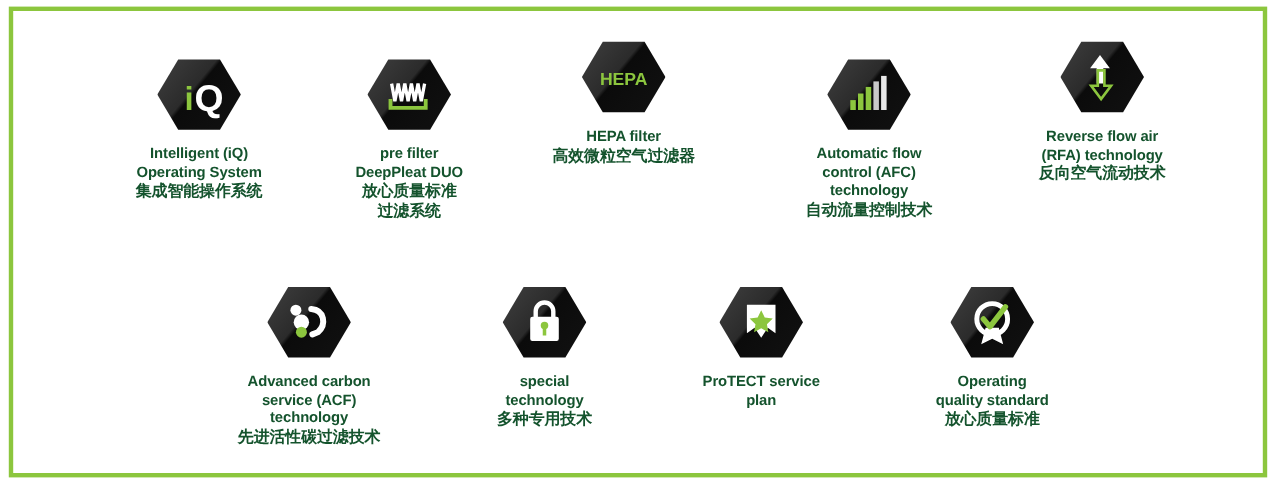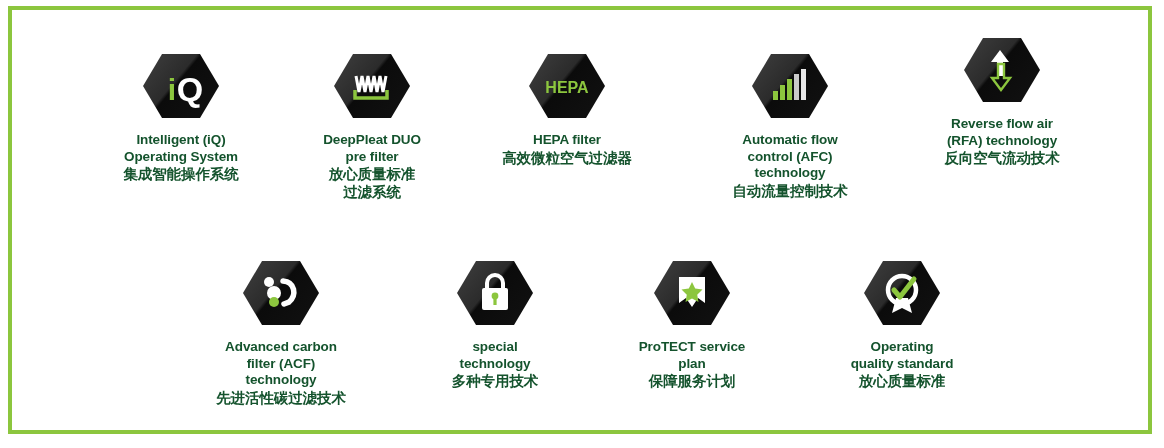--- a/index.html
+++ b/index.html
@@ -56,21 +56,21 @@
   .label .zh {
     display: block;
     font-weight: bold;
     font-size: 14.5px;
     line-height: 18px;
   }
 
   
   #f1 { left: 64px;  top: 38px; }
   #f2 { left: 255px; top: 38px; }
-  #f3 { left: 450px; top: 38px; text-align: center; }
+  #f3 { left: 450px; top: 22px; text-align: center; }
   #f4 { left: 673px; top: 38px; }
   #f5 { left: 885px; top: 22px; }
 
   
   #f6 { left: 164px; top: 245px; }
   #f7 { left: 378px; top: 245px; }
   #f8 { left: 575px; top: 245px; }
   #f9 { left: 785px; top: 245px; }
 </style>
 </head>
@@ -112,22 +112,22 @@
               <stop offset="52%" stop-color="#0b0b0b"></stop>
               <stop offset="100%" stop-color="#101010"></stop>
             </linearGradient>
           </defs>
           <polygon points="19,6 57,6 76,38 57,70 19,70 0,38" fill="url(#hg2)"></polygon>
           <path d="M22,28 L25,44 L28,28 L31,44 L34,28 L37,44 L40,28 L43,44 L46,28 L49,44 L52,28" fill="none" stroke="#ffffff" stroke-width="3" stroke-linejoin="miter"></path>
           <path d="M21,42 L21,50 L53,50 L53,42" fill="none" stroke="#8cc63e" stroke-width="3.5"></path>
         </svg>
       </div>
       <div class="label">
+        <span class="en">pre filter</span>
         <span class="en">DeepPleat  DUO</span>
-        <span class="en">pre filter</span>
         <span class="zh">放心质量标准</span>
         <span class="zh">过滤系统</span>
       </div>
     </div>
 
     <div class="feature" id="f3">
       <div class="hex-wrap">
         <svg class="hex-svg" viewBox="0 0 76 76" xmlns="http://www.w3.org/2000/svg">
           <defs>
             <linearGradient id="hg3" x1="0" y1="0" x2="1" y2="0.7">
@@ -210,21 +210,21 @@
           </defs>
           <polygon points="19,6 57,6 76,38 57,70 19,70 0,38" fill="url(#hg6)"></polygon>
           <circle cx="26" cy="27" r="5" fill="#ffffff"></circle>
           <circle cx="31" cy="38" r="7" fill="#ffffff"></circle>
           <path d="M40,26 C52,27 54,40 46,47 L41,49" fill="none" stroke="#ffffff" stroke-width="5.5" stroke-linecap="round"></path>
           <circle cx="31" cy="47" r="5" fill="#8cc63e"></circle>
         </svg>
       </div>
       <div class="label">
         <span class="en">Advanced carbon</span>
-        <span class="en">filter (ACF)</span>
+        <span class="en">service (ACF)</span>
         <span class="en">technology</span>
         <span class="zh">先进活性碳过滤技术</span>
       </div>
     </div>
 
     <div class="feature" id="f7">
       <div class="hex-wrap">
         <svg class="hex-svg" viewBox="0 0 76 76" xmlns="http://www.w3.org/2000/svg">
           <defs>
             <linearGradient id="hg7" x1="0" y1="0" x2="1" y2="0.7">
@@ -260,21 +260,20 @@
             </linearGradient>
           </defs>
           <polygon points="19,6 57,6 76,38 57,70 19,70 0,38" fill="url(#hg8)"></polygon>
           <path d="M25,22 L51,22 L51,48 L44,43 L38,52 L32,43 L25,48 Z" fill="#ffffff"></path>
           <path d="M38,27 L41.2,33.6 L48.5,34.6 L43.2,39.7 L44.5,47 L38,43.5 L31.5,47 L32.8,39.7 L27.5,34.6 L34.8,33.6 Z" fill="#8cc63e"></path>
         </svg>
       </div>
       <div class="label">
         <span class="en">ProTECT service</span>
         <span class="en">plan</span>
-        <span class="zh">保障服务计划</span>
       </div>
     </div>
 
     <div class="feature" id="f9">
       <div class="hex-wrap">
         <svg class="hex-svg" viewBox="0 0 76 76" xmlns="http://www.w3.org/2000/svg">
           <defs>
             <linearGradient id="hg9" x1="0" y1="0" x2="1" y2="0.7">
               <stop offset="0%" stop-color="#3f3f3f"></stop>
               <stop offset="48%" stop-color="#2b2b2b"></stop>

